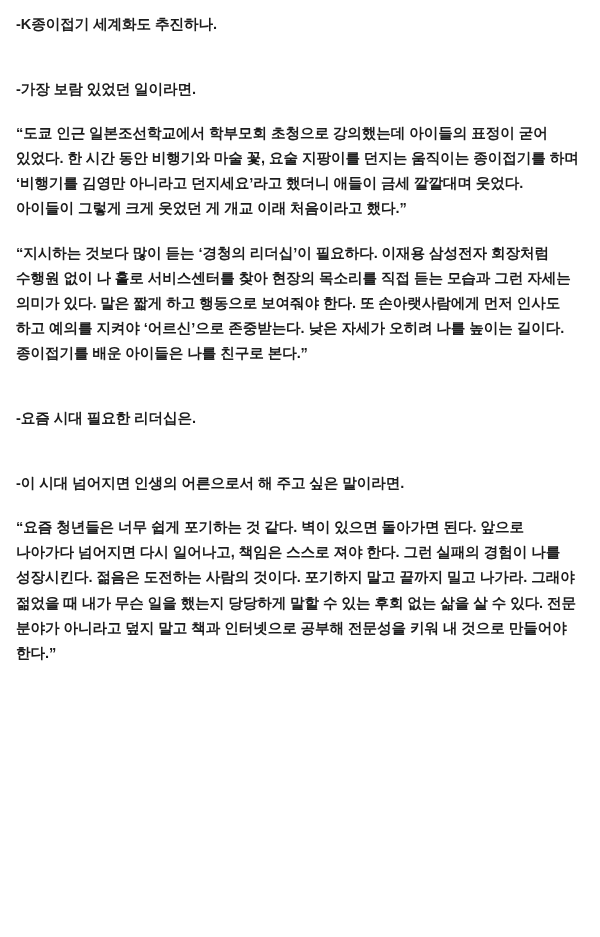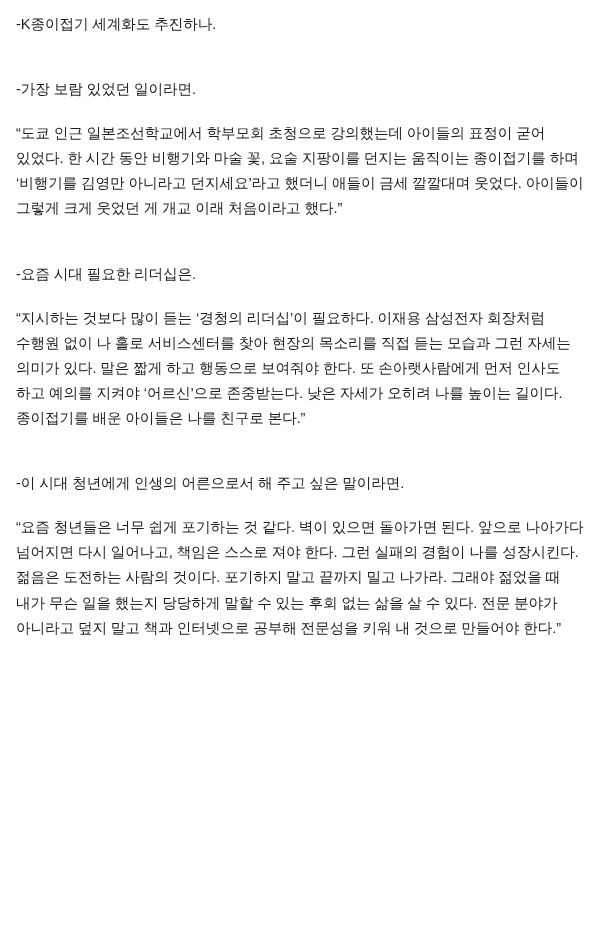--- a/index.html
+++ b/index.html
@@ -12,20 +12,21 @@
     width: 600px;
     min-height: 937px;
     font-family: "Liberation Sans", "DejaVu Sans", sans-serif;
     color: #1a1a1a;
     -webkit-font-smoothing: antialiased;
   }
   .article {
     width: 600px;
     box-sizing: border-box;
     padding: 8px 16px 10px 16px;
+    font-weight: bold;
   }
   .para {
     font-size: 14.6px;
     line-height: 1.72;
     letter-spacing: -0.1px;
     color: #1c1c1c;
     margin: 0 0 19px 0;
     text-align: left;
     word-break: keep-all;
     white-space: normal;
@@ -44,17 +45,17 @@
     margin-bottom: 17px;
   }
 </style>
 </head>
 <body>
 
 <div class="article">
   <p class="para question">-K종이접기 세계화도 추진하나.</p>
   <p class="para question">-가장 보람 있었던 일이라면.</p>
   <p class="para answer">“도쿄 인근 일본조선학교에서 학부모회 초청으로 강의했는데 아이들의 표정이 굳어 있었다. 한 시간 동안 비행기와 마술 꽃, 요술 지팡이를 던지는 움직이는 종이접기를 하며 ‘비행기를 김영만 아니라고 던지세요’라고 했더니 애들이 금세 깔깔대며 웃었다. 아이들이 그렇게 크게 웃었던 게 개교 이래 처음이라고 했다.”</p>
+  <p class="para answer">“지시하는 것보다 많이 듣는 ‘경청의 리더십’이 필요하다. 이재용 삼성전자 회장처럼 수행원 없이 나 홀로 서비스센터를 찾아 현장의 목소리를 직접 듣는 모습과 그런 자세는 의미가 있다. 말은 짧게 하고 행동으로 보여줘야 한다. 또 손아랫사람에게 먼저 인사도 하고 예의를 지켜야 ‘어르신’으로 존중받는다. 낮은 자세가 오히려 나를 높이는 길이다. 종이접기를 배운 아이들은 나를 친구로 본다.”</p>
   <p class="para question">-요즘 시대 필요한 리더십은.</p>
-  <p class="para answer">“지시하는 것보다 많이 듣는 ‘경청의 리더십’이 필요하다. 이재용 삼성전자 회장처럼 수행원 없이 나 홀로 서비스센터를 찾아 현장의 목소리를 직접 듣는 모습과 그런 자세는 의미가 있다. 말은 짧게 하고 행동으로 보여줘야 한다. 또 손아랫사람에게 먼저 인사도 하고 예의를 지켜야 ‘어르신’으로 존중받는다. 낮은 자세가 오히려 나를 높이는 길이다. 종이접기를 배운 아이들은 나를 친구로 본다.”</p>
-  <p class="para question">-이 시대 청년에게 인생의 어른으로서 해 주고 싶은 말이라면.</p>
+  <p class="para question">-이 시대 넘어지면 인생의 어른으로서 해 주고 싶은 말이라면.</p>
   <p class="para answer">“요즘 청년들은 너무 쉽게 포기하는 것 같다. 벽이 있으면 돌아가면 된다. 앞으로 나아가다 넘어지면 다시 일어나고, 책임은 스스로 져야 한다. 그런 실패의 경험이 나를 성장시킨다. 젊음은 도전하는 사람의 것이다. 포기하지 말고 끝까지 밀고 나가라. 그래야 젊었을 때 내가 무슨 일을 했는지 당당하게 말할 수 있는 후회 없는 삶을 살 수 있다. 전문 분야가 아니라고 덮지 말고 책과 인터넷으로 공부해 전문성을 키워 내 것으로 만들어야 한다.”</p>
 </div>
 
 </body></html>

